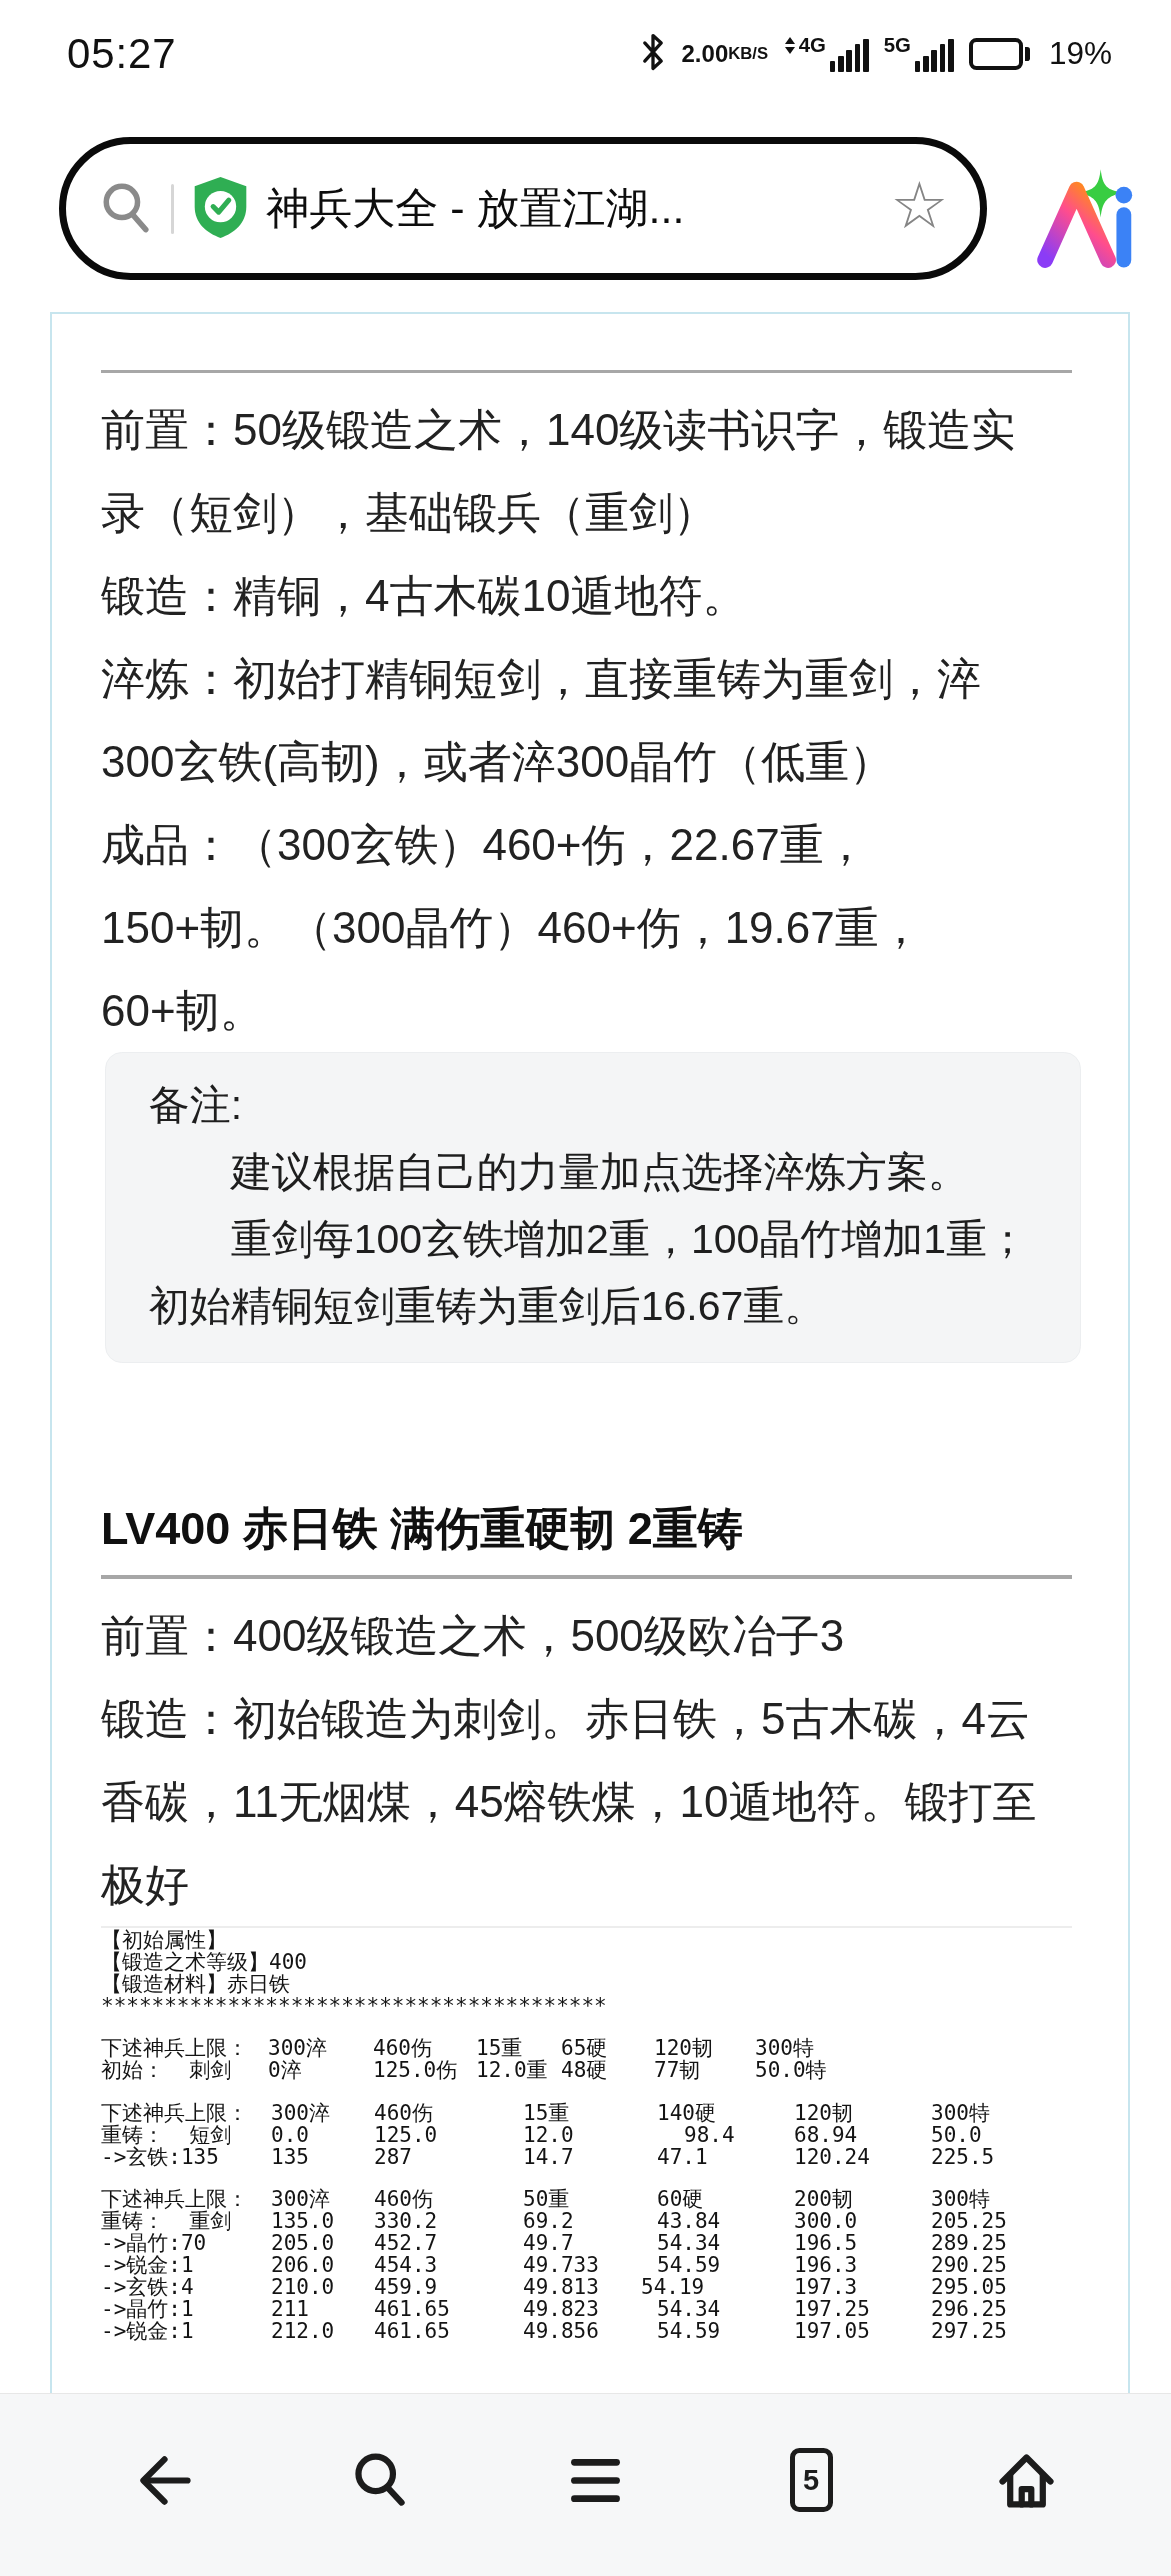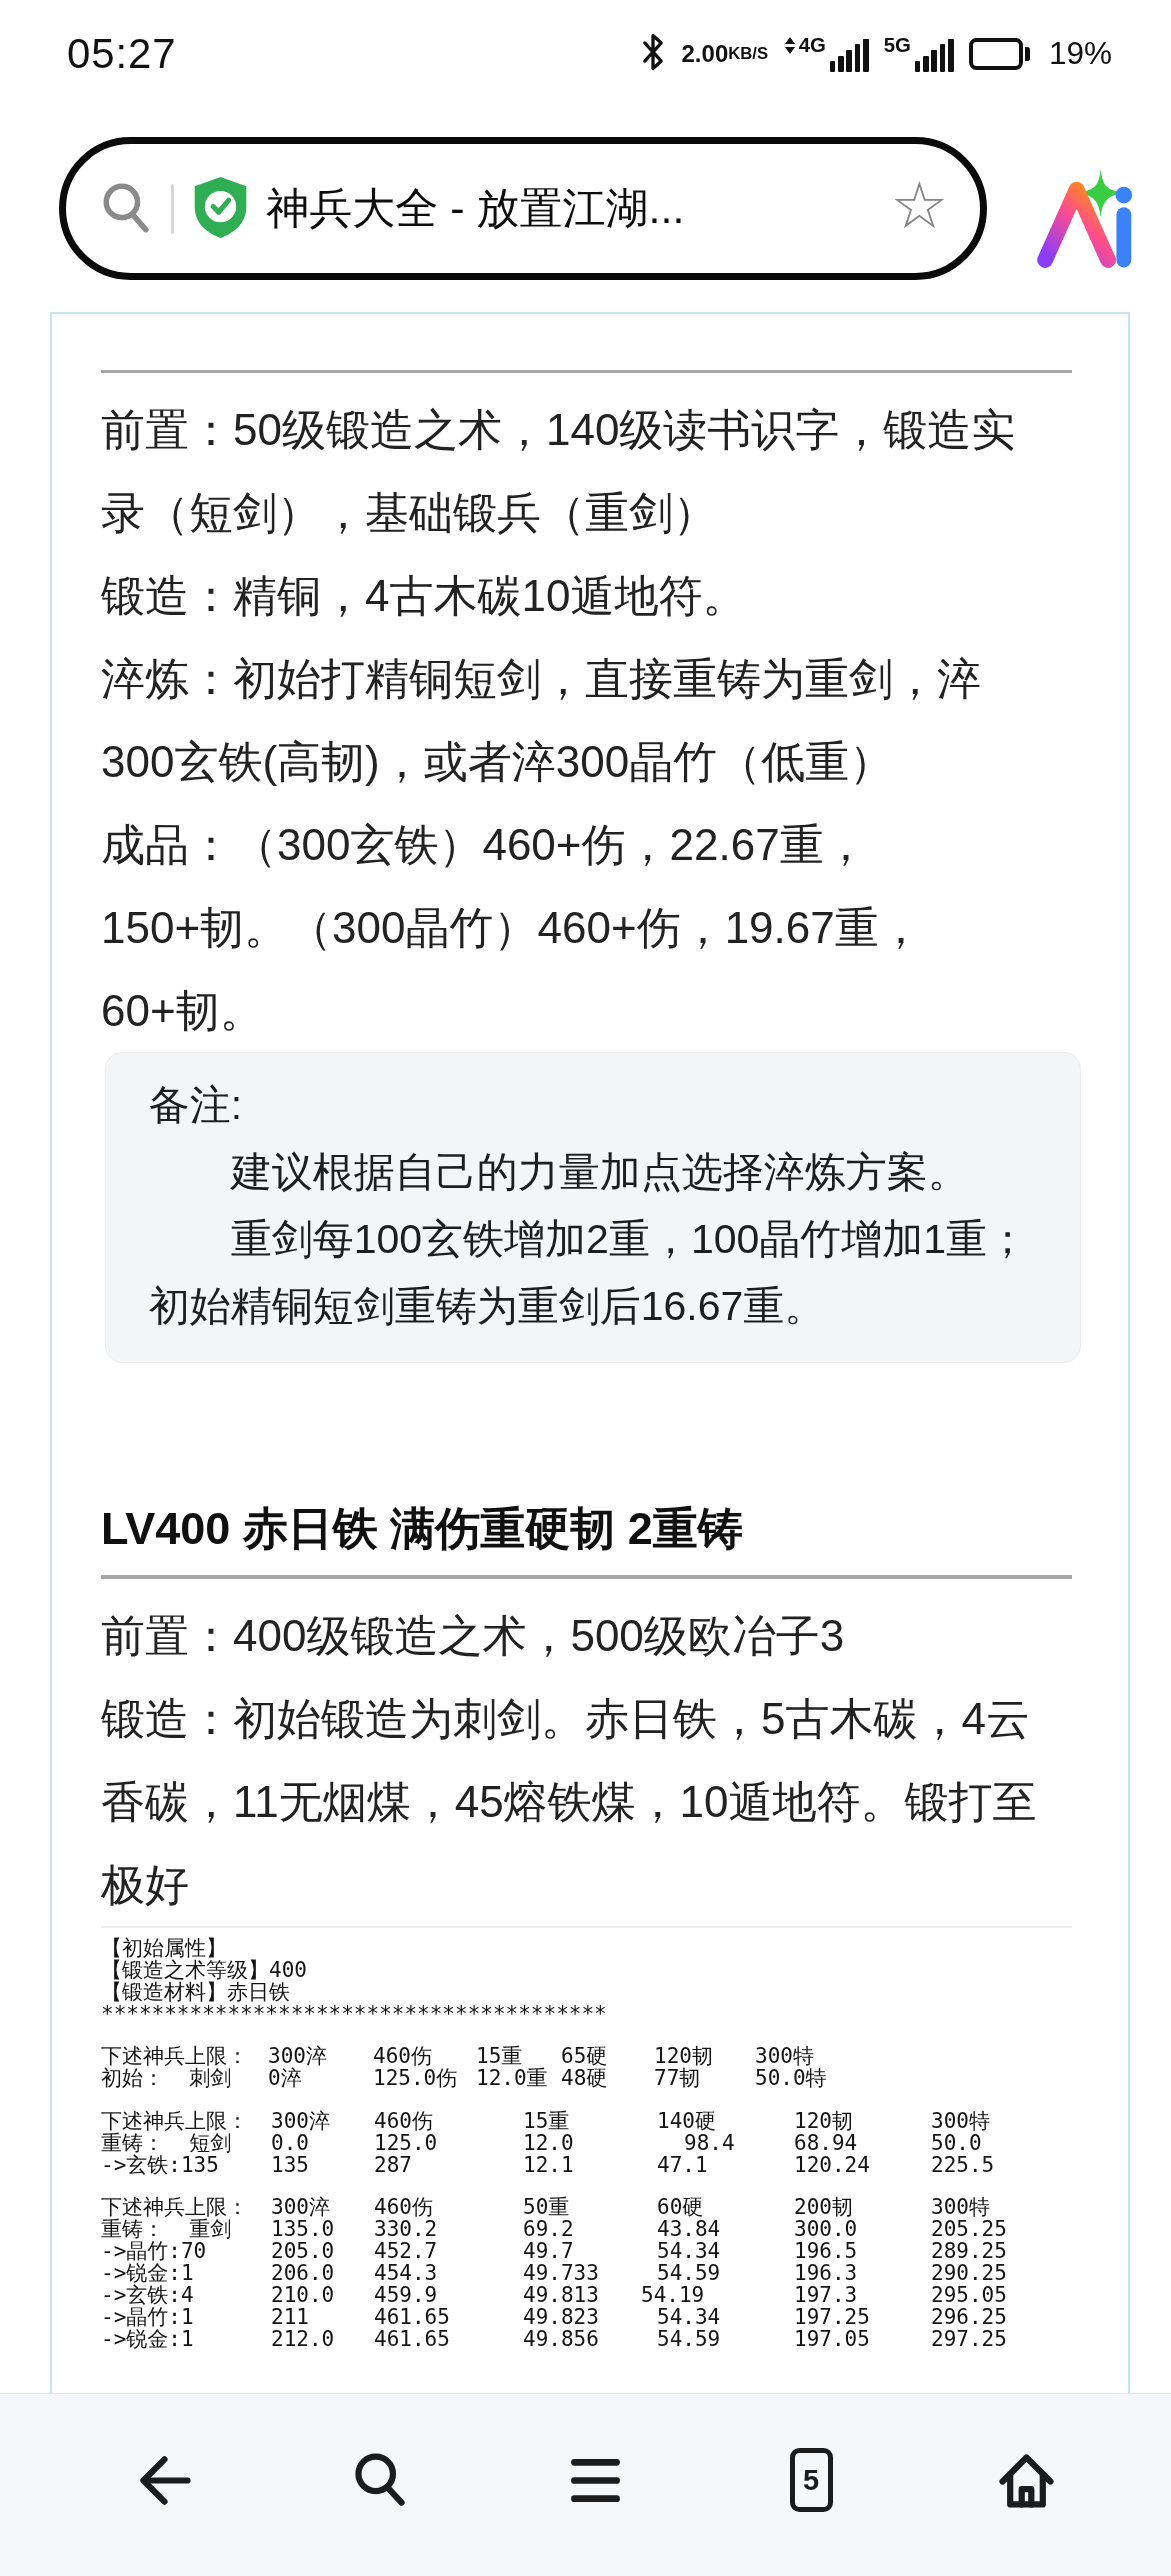--- a/index.html
+++ b/index.html
@@ -39,21 +39,21 @@
   .frame{position:absolute;left:50px;top:312px;width:1080px;height:2081px;box-sizing:border-box;
     border-top:2.8px solid #c7e5ee;border-left:2.8px solid #c7e5ee;border-right:2.8px solid #c7e5ee;
     background:#fff;padding:37px 56px 0 49px;}
   .h-title{font-size:45px;font-weight:700;color:#101010;line-height:57px;margin:11px 0 0 0;}
   .h2-title{margin-top:137px;}
   .rule{height:3.7px;background:#a7a7a7;border:none;margin:18.5px 0 15px 0;}
   .body-text{font-size:44px;line-height:83px;color:#222;white-space:pre-line;}
   .note{box-sizing:border-box;margin:0 -9.3px 0 3.7px;background:#f4f5f6;border:1.9px solid #eceef0;
     border-radius:16.7px;padding:18.5px 37px 22px 43px;font-size:41px;line-height:67px;color:#1e1e1e;white-space:pre-line;}
   
-  .stat-block{margin-top:0;border-top:2.8px solid #ededed;padding-top:9px;
+  .stat-block{margin-top:0;border-top:2.8px solid #ededed;padding-top:1px;
     font-family:"DejaVu Sans Mono",monospace;font-size:21px;line-height:22px;color:#141414;}
   .stat-head{white-space:pre-line;}
   .stat-table{margin-top:20.4px;}
   .stat-row{position:relative;height:22px;}
   .stat-row span{position:absolute;top:0;white-space:pre;}
   
   .bottom-nav{position:absolute;top:2393px;left:0;right:0;bottom:0;background:#f6f7f8;border-top:0.9px solid #e7e7e7;
     display:flex;align-items:center;justify-content:space-between;padding:0 110px 9.3px 130px;box-sizing:border-box;}
   .nav-item{width:69px;height:69px;display:flex;align-items:center;justify-content:center;}
   .nav-item svg{display:block;}
@@ -210,21 +210,21 @@
             <span style="left: 273px;">125.0</span>
             <span style="left: 422px;">12.0</span>
             <span style="left: 583px;">98.4</span>
             <span style="left: 693px;">68.94</span>
             <span style="left: 830px;">50.0</span>
           </div>
           <div class="stat-row">
             <span style="left: 0px;">-&gt;玄铁:135</span>
             <span style="left: 170px;">135</span>
             <span style="left: 273px;">287</span>
-            <span style="left: 422px;">12.1</span>
+            <span style="left: 422px;">14.7</span>
             <span style="left: 556px;">47.1</span>
             <span style="left: 693px;">120.24</span>
             <span style="left: 830px;">225.5</span>
           </div>
         </div>
         <div class="stat-table">
           <div class="stat-row">
             <span style="left: 0px;">下述神兵上限：</span>
             <span style="left: 170px;">300淬</span>
             <span style="left: 273px;">460伤</span>

